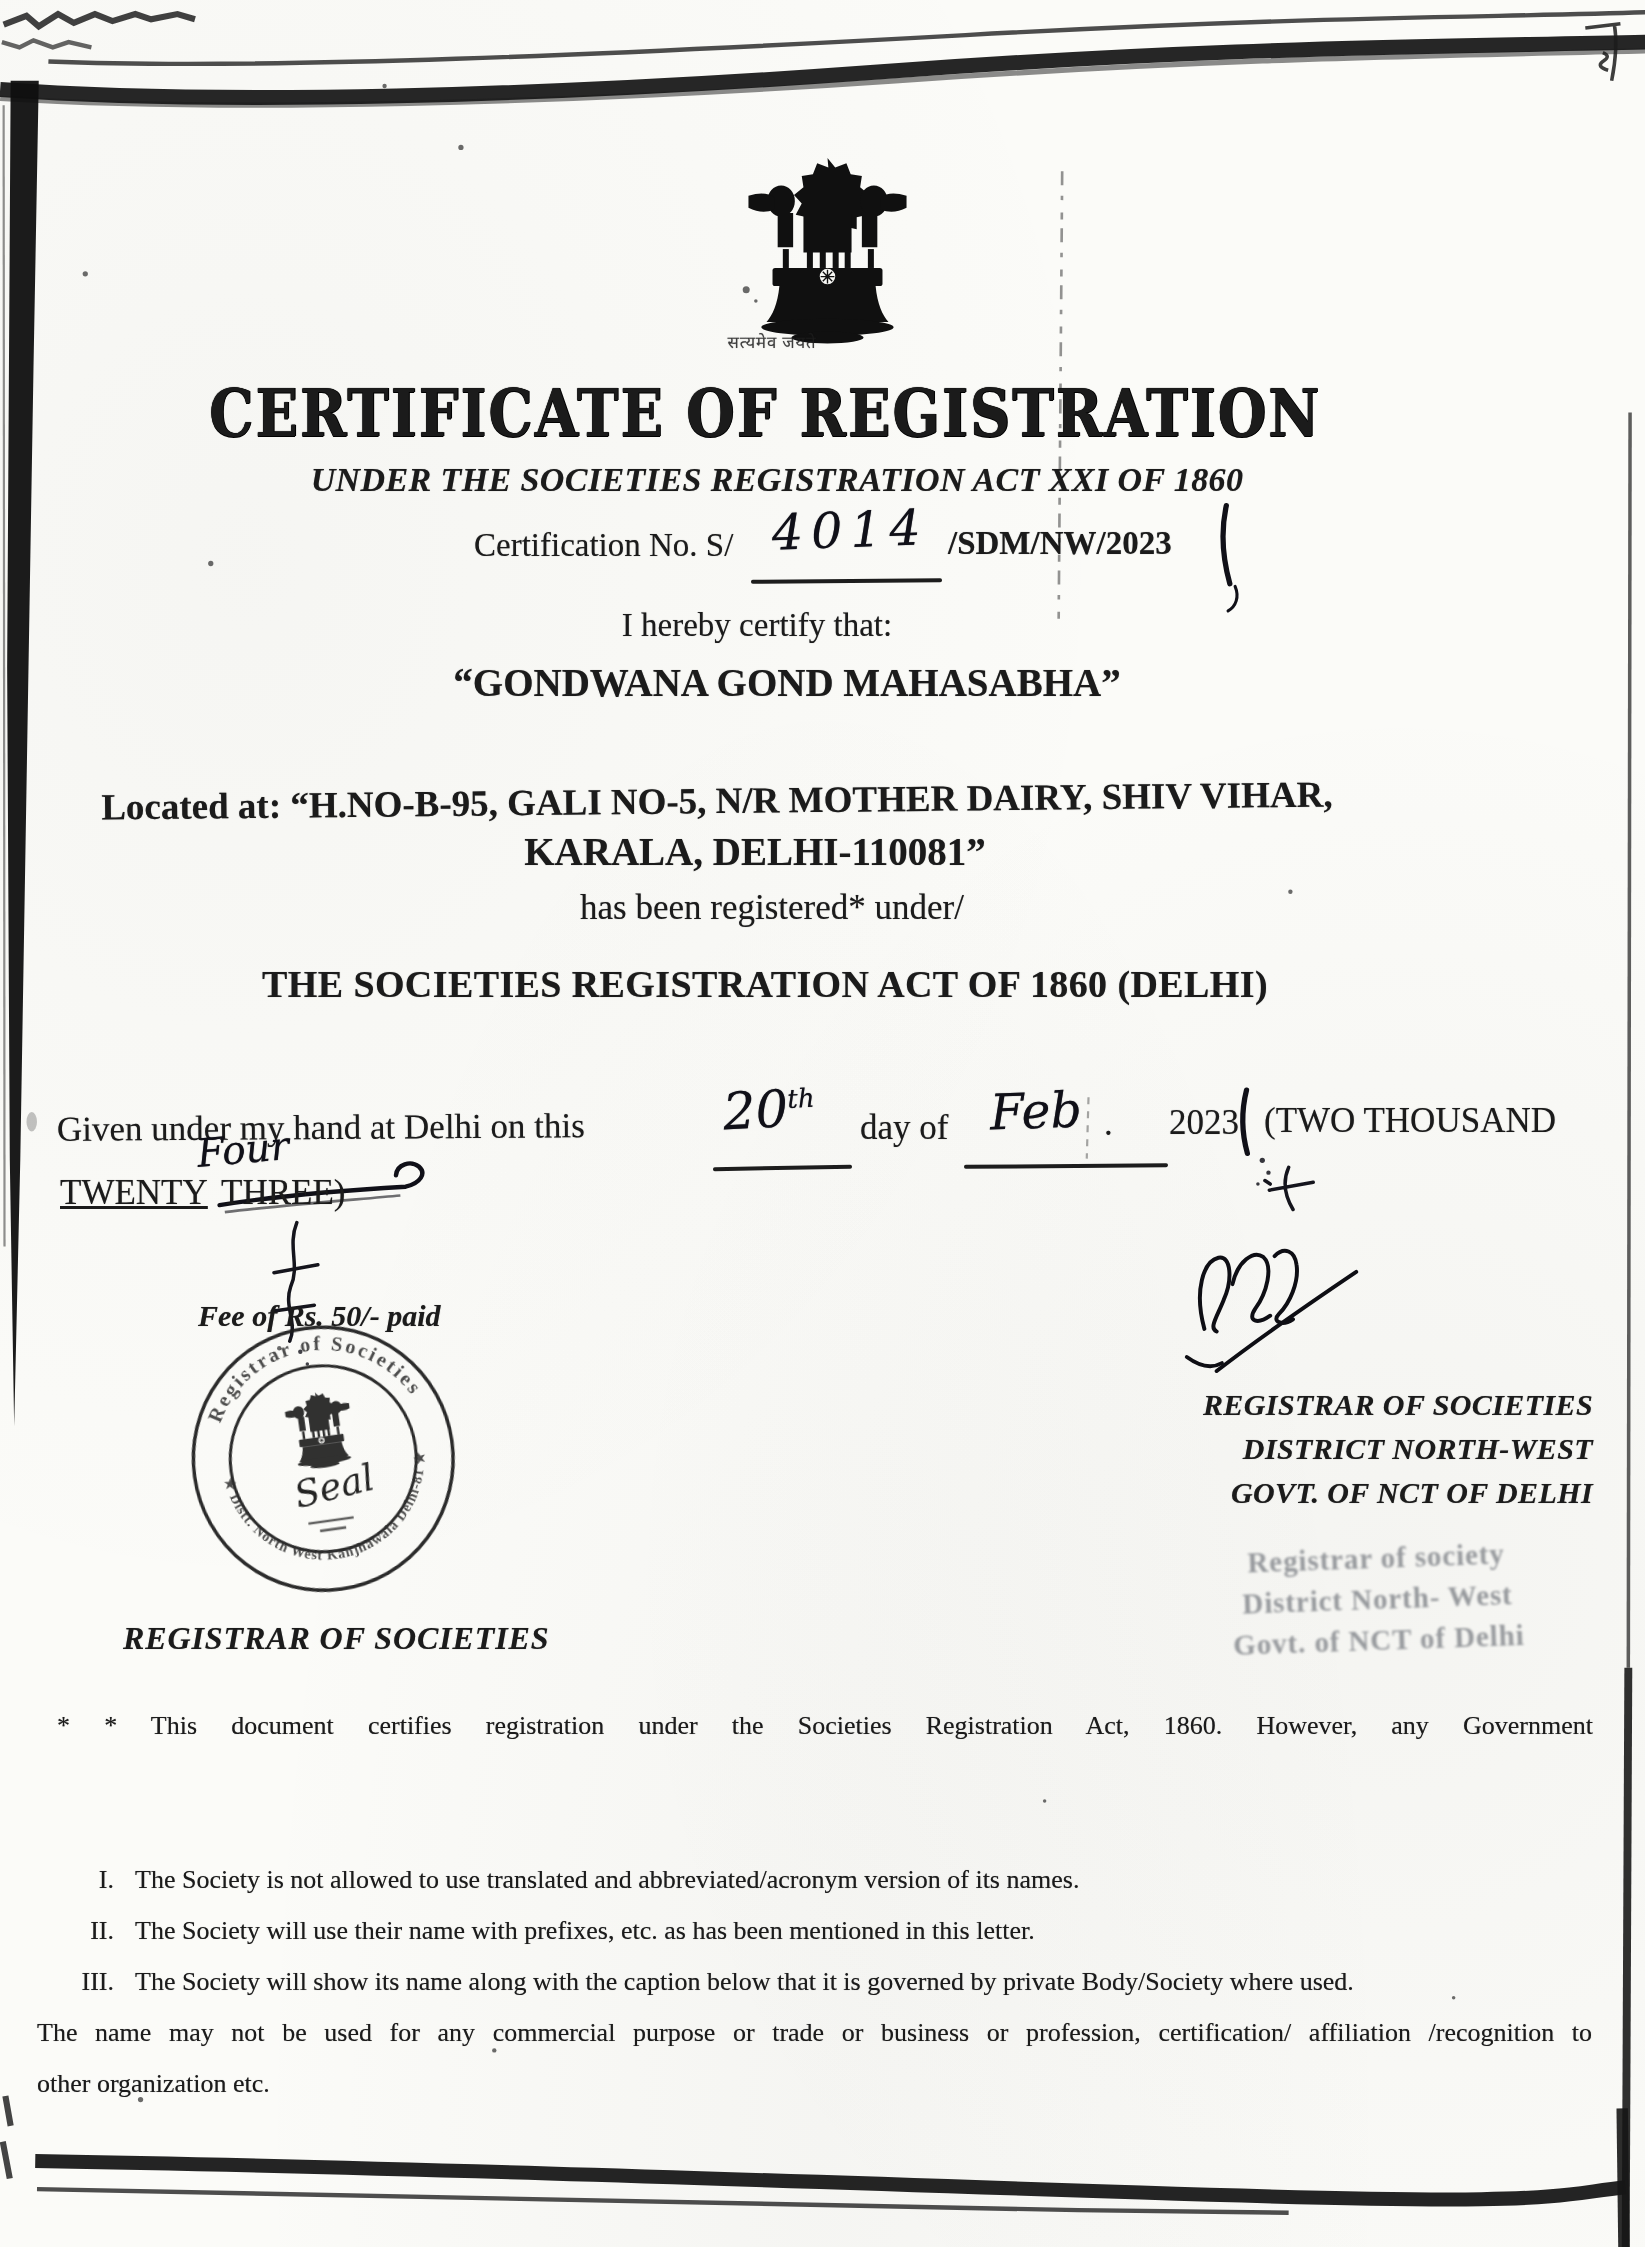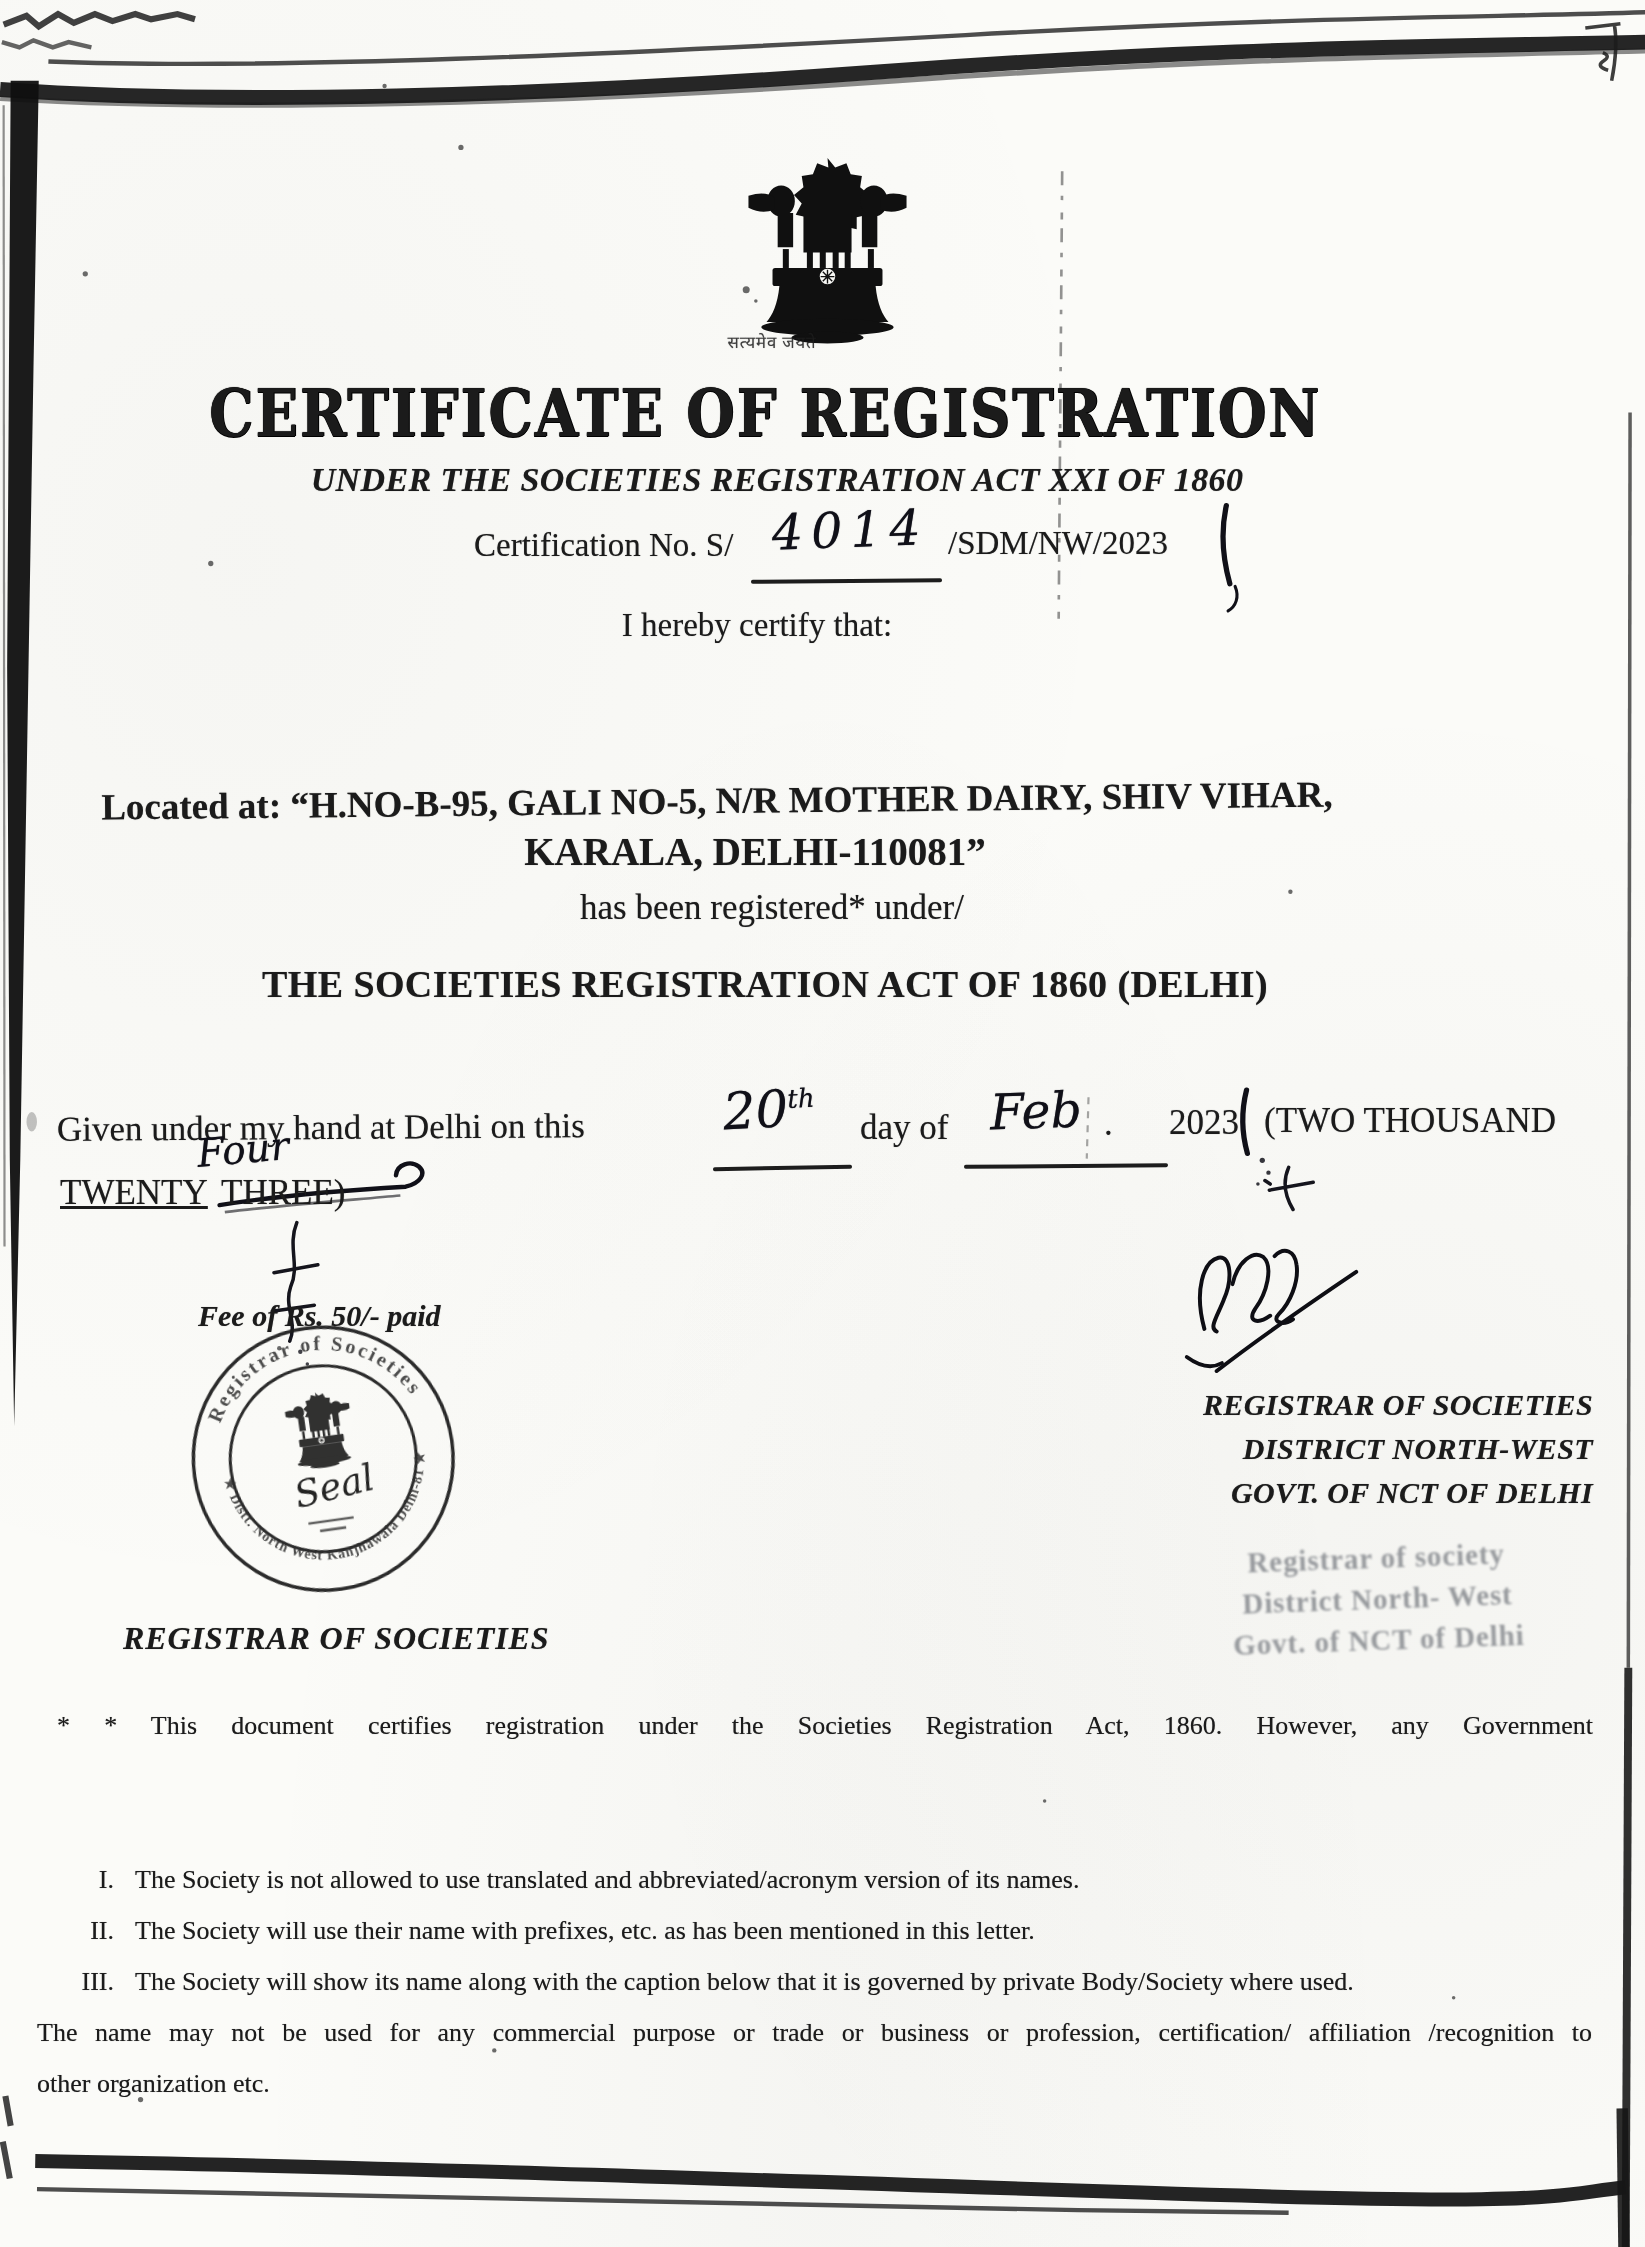--- a/index.html
+++ b/index.html
@@ -137,24 +137,25 @@
     </g>
   </svg>
   <div class="abs c motto txt" style="left:772px;top:330px;color:#1d1d1d;">सत्यमेव जयते</div>
 
   <div class="abs title txt" style="left:765px;top:379px;">CERTIFICATE OF REGISTRATION</div>
   <div class="abs c subtitle txt" style="left:777px;top:461px;">UNDER THE SOCIETIES REGISTRATION ACT XXI OF 1860</div>
 
   <div class="abs body38 txt" style="left:474px;top:527px;">Certification No. S/</div>
   <div class="abs hw txt" style="left:772px;top:502px;font-size:49px;letter-spacing:8px;transform:rotate(-2deg);">4014</div>
   <div class="abs uline" style="left:751px;top:579px;width:191px;transform:rotate(-.5deg);"></div>
-  <div class="abs body38 txt" style="left:948px;top:525px;font-weight:normal;text-align:center;">/SDM/NW/2023</div>
+  <div class="abs body38 txt" style="left:948px;top:525px;font-weight:bold;text-align:center;">/SDM/NW/2023</div>
 
   <div class="abs c body38 txt" style="left:757px;top:607px;">I hereby certify that:</div>
 
+  <div class="abs c bold44 txt" style="left:787px;top:660px;">“GONDWANA GOND MAHASABHA”</div>
 
   <div class="abs" style="left:0;top:778px;width:1646px;transform:rotate(-.6deg);">
     <span class="abs bold42 txt" style="left:101px;top:0;">Located at:</span>
     <span class="abs bold42 txt" style="left:290px;top:0;">“H.NO-B-95, GALI NO-5, N/R MOTHER DAIRY, SHIV VIHAR,</span>
   </div>
   <div class="abs c bold44 txt" style="left:755px;top:829px;">KARALA, DELHI-110081”</div>
 
   <div class="abs c body40 txt" style="left:772px;top:888px;">has been registered* under/</div>
 
   <div class="abs c act txt" style="left:765px;top:962px;">THE SOCIETIES REGISTRATION ACT OF 1860 (DELHI)</div>

